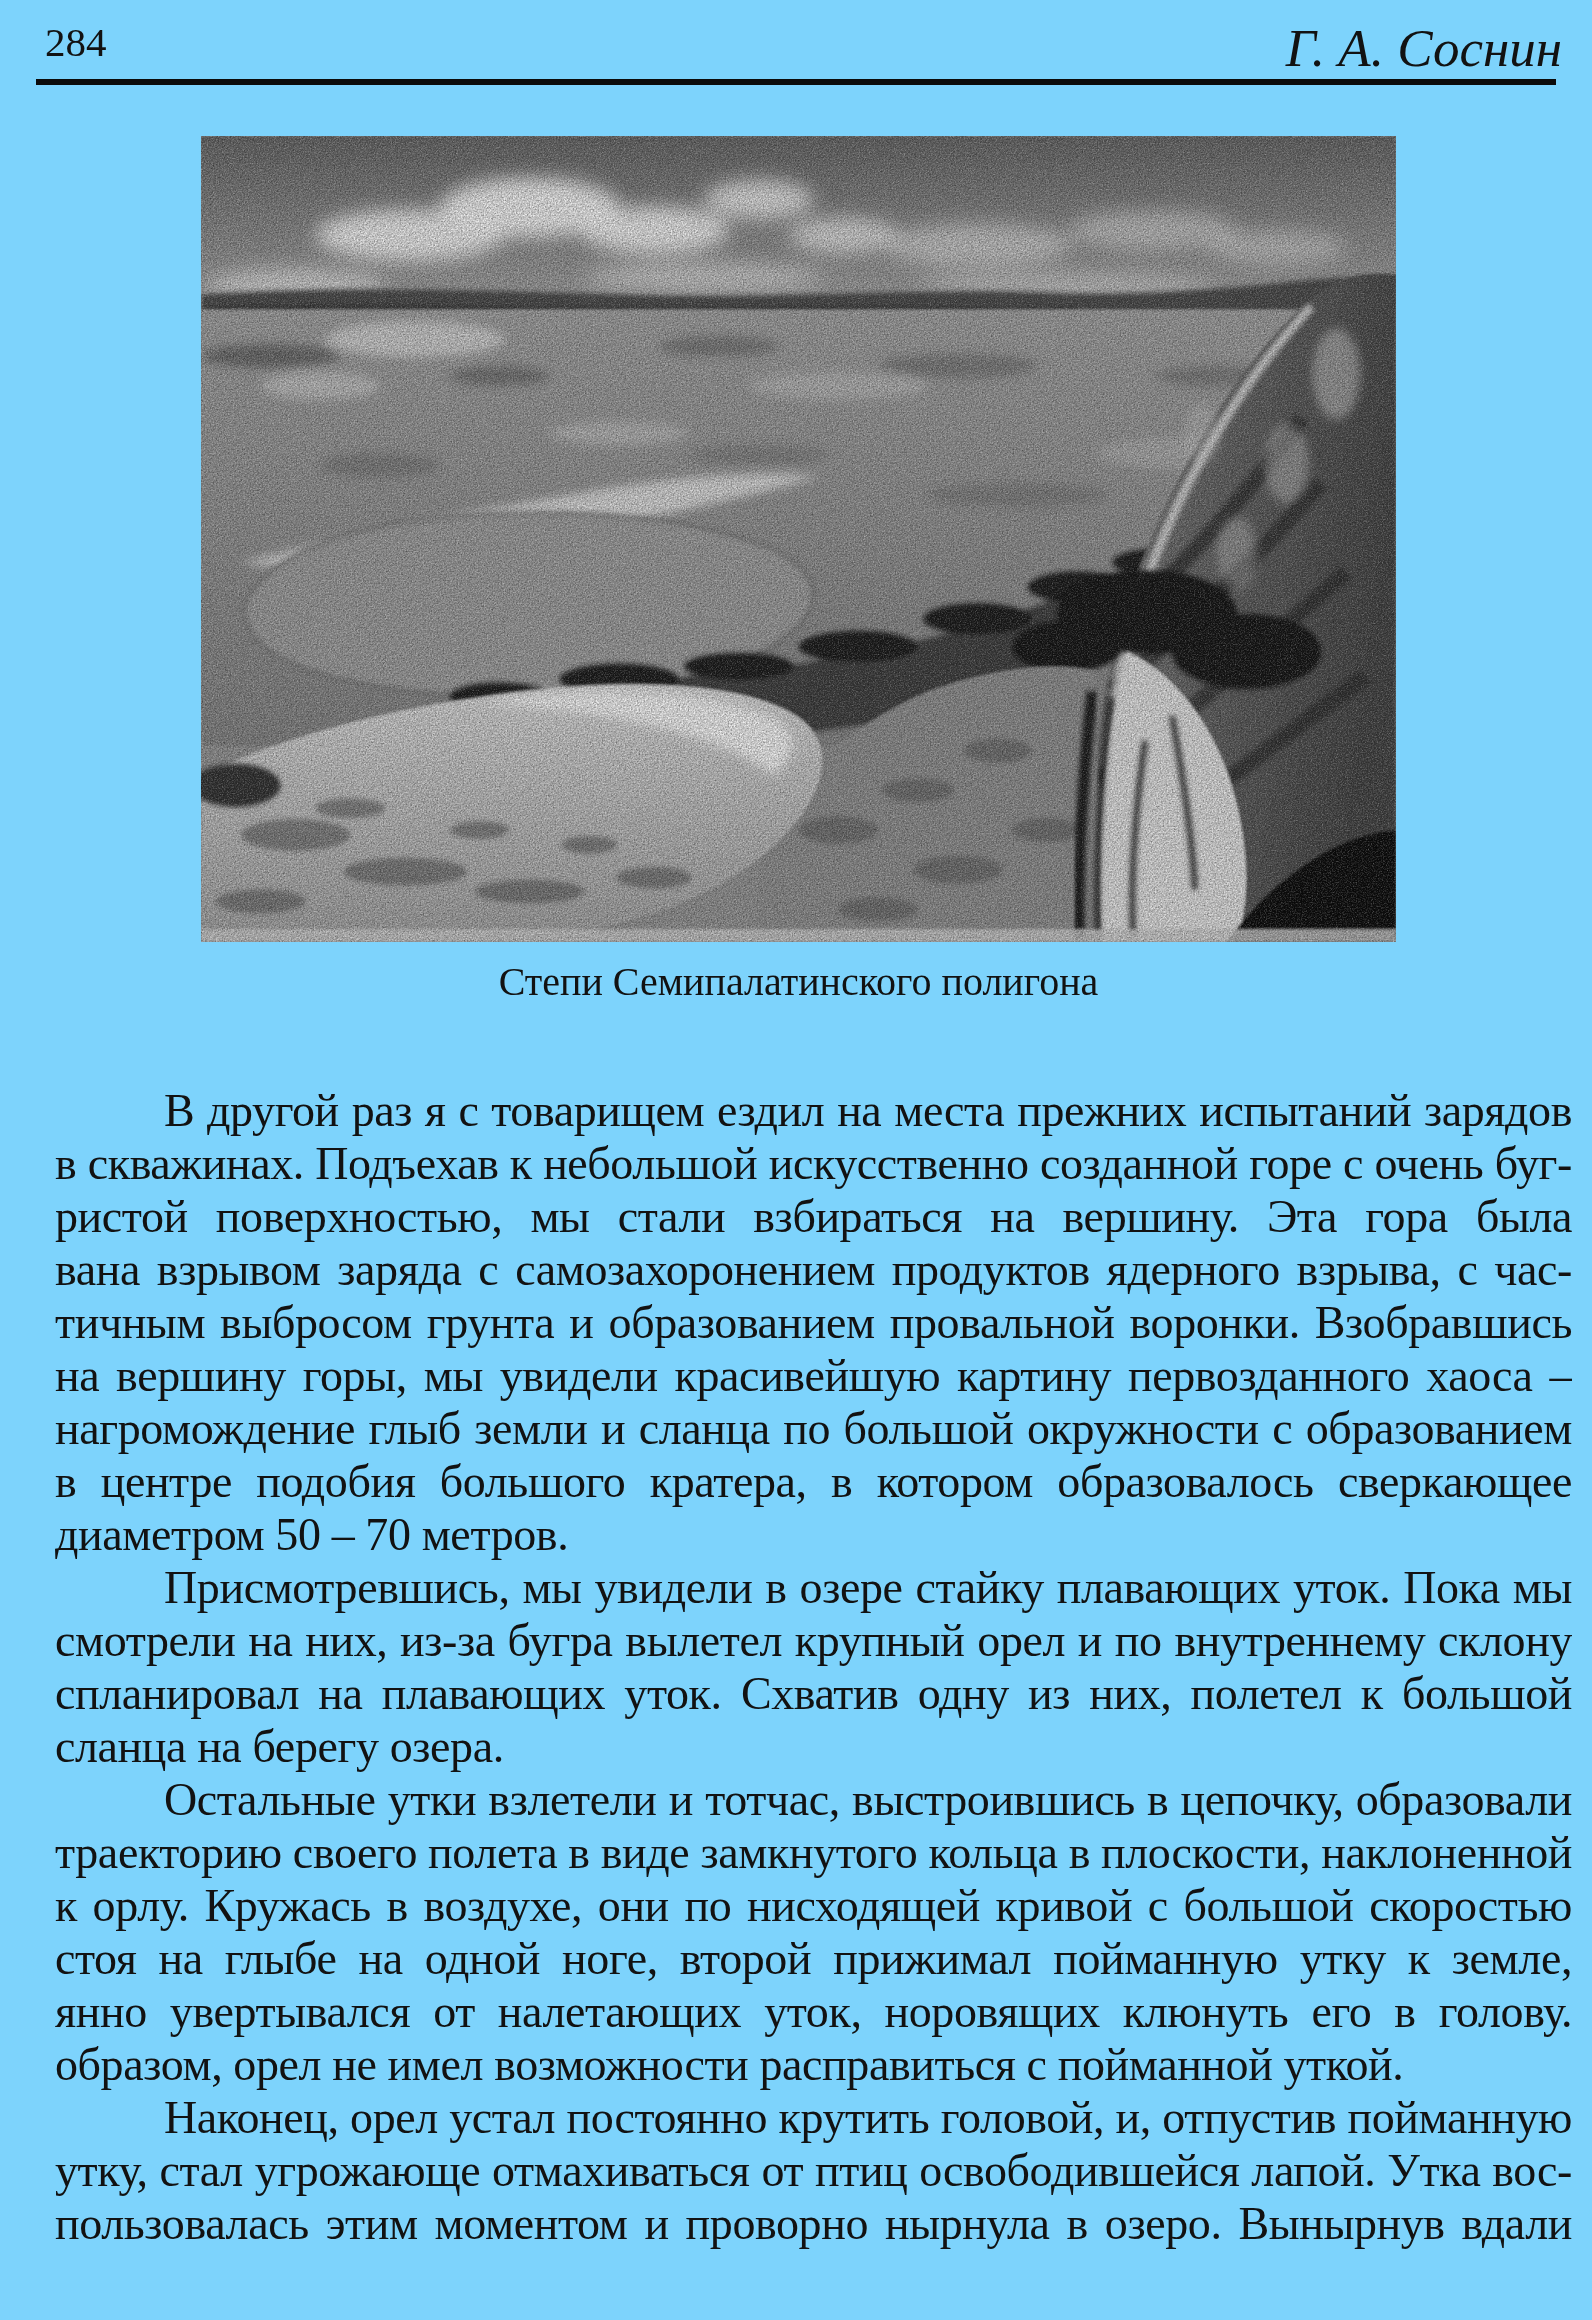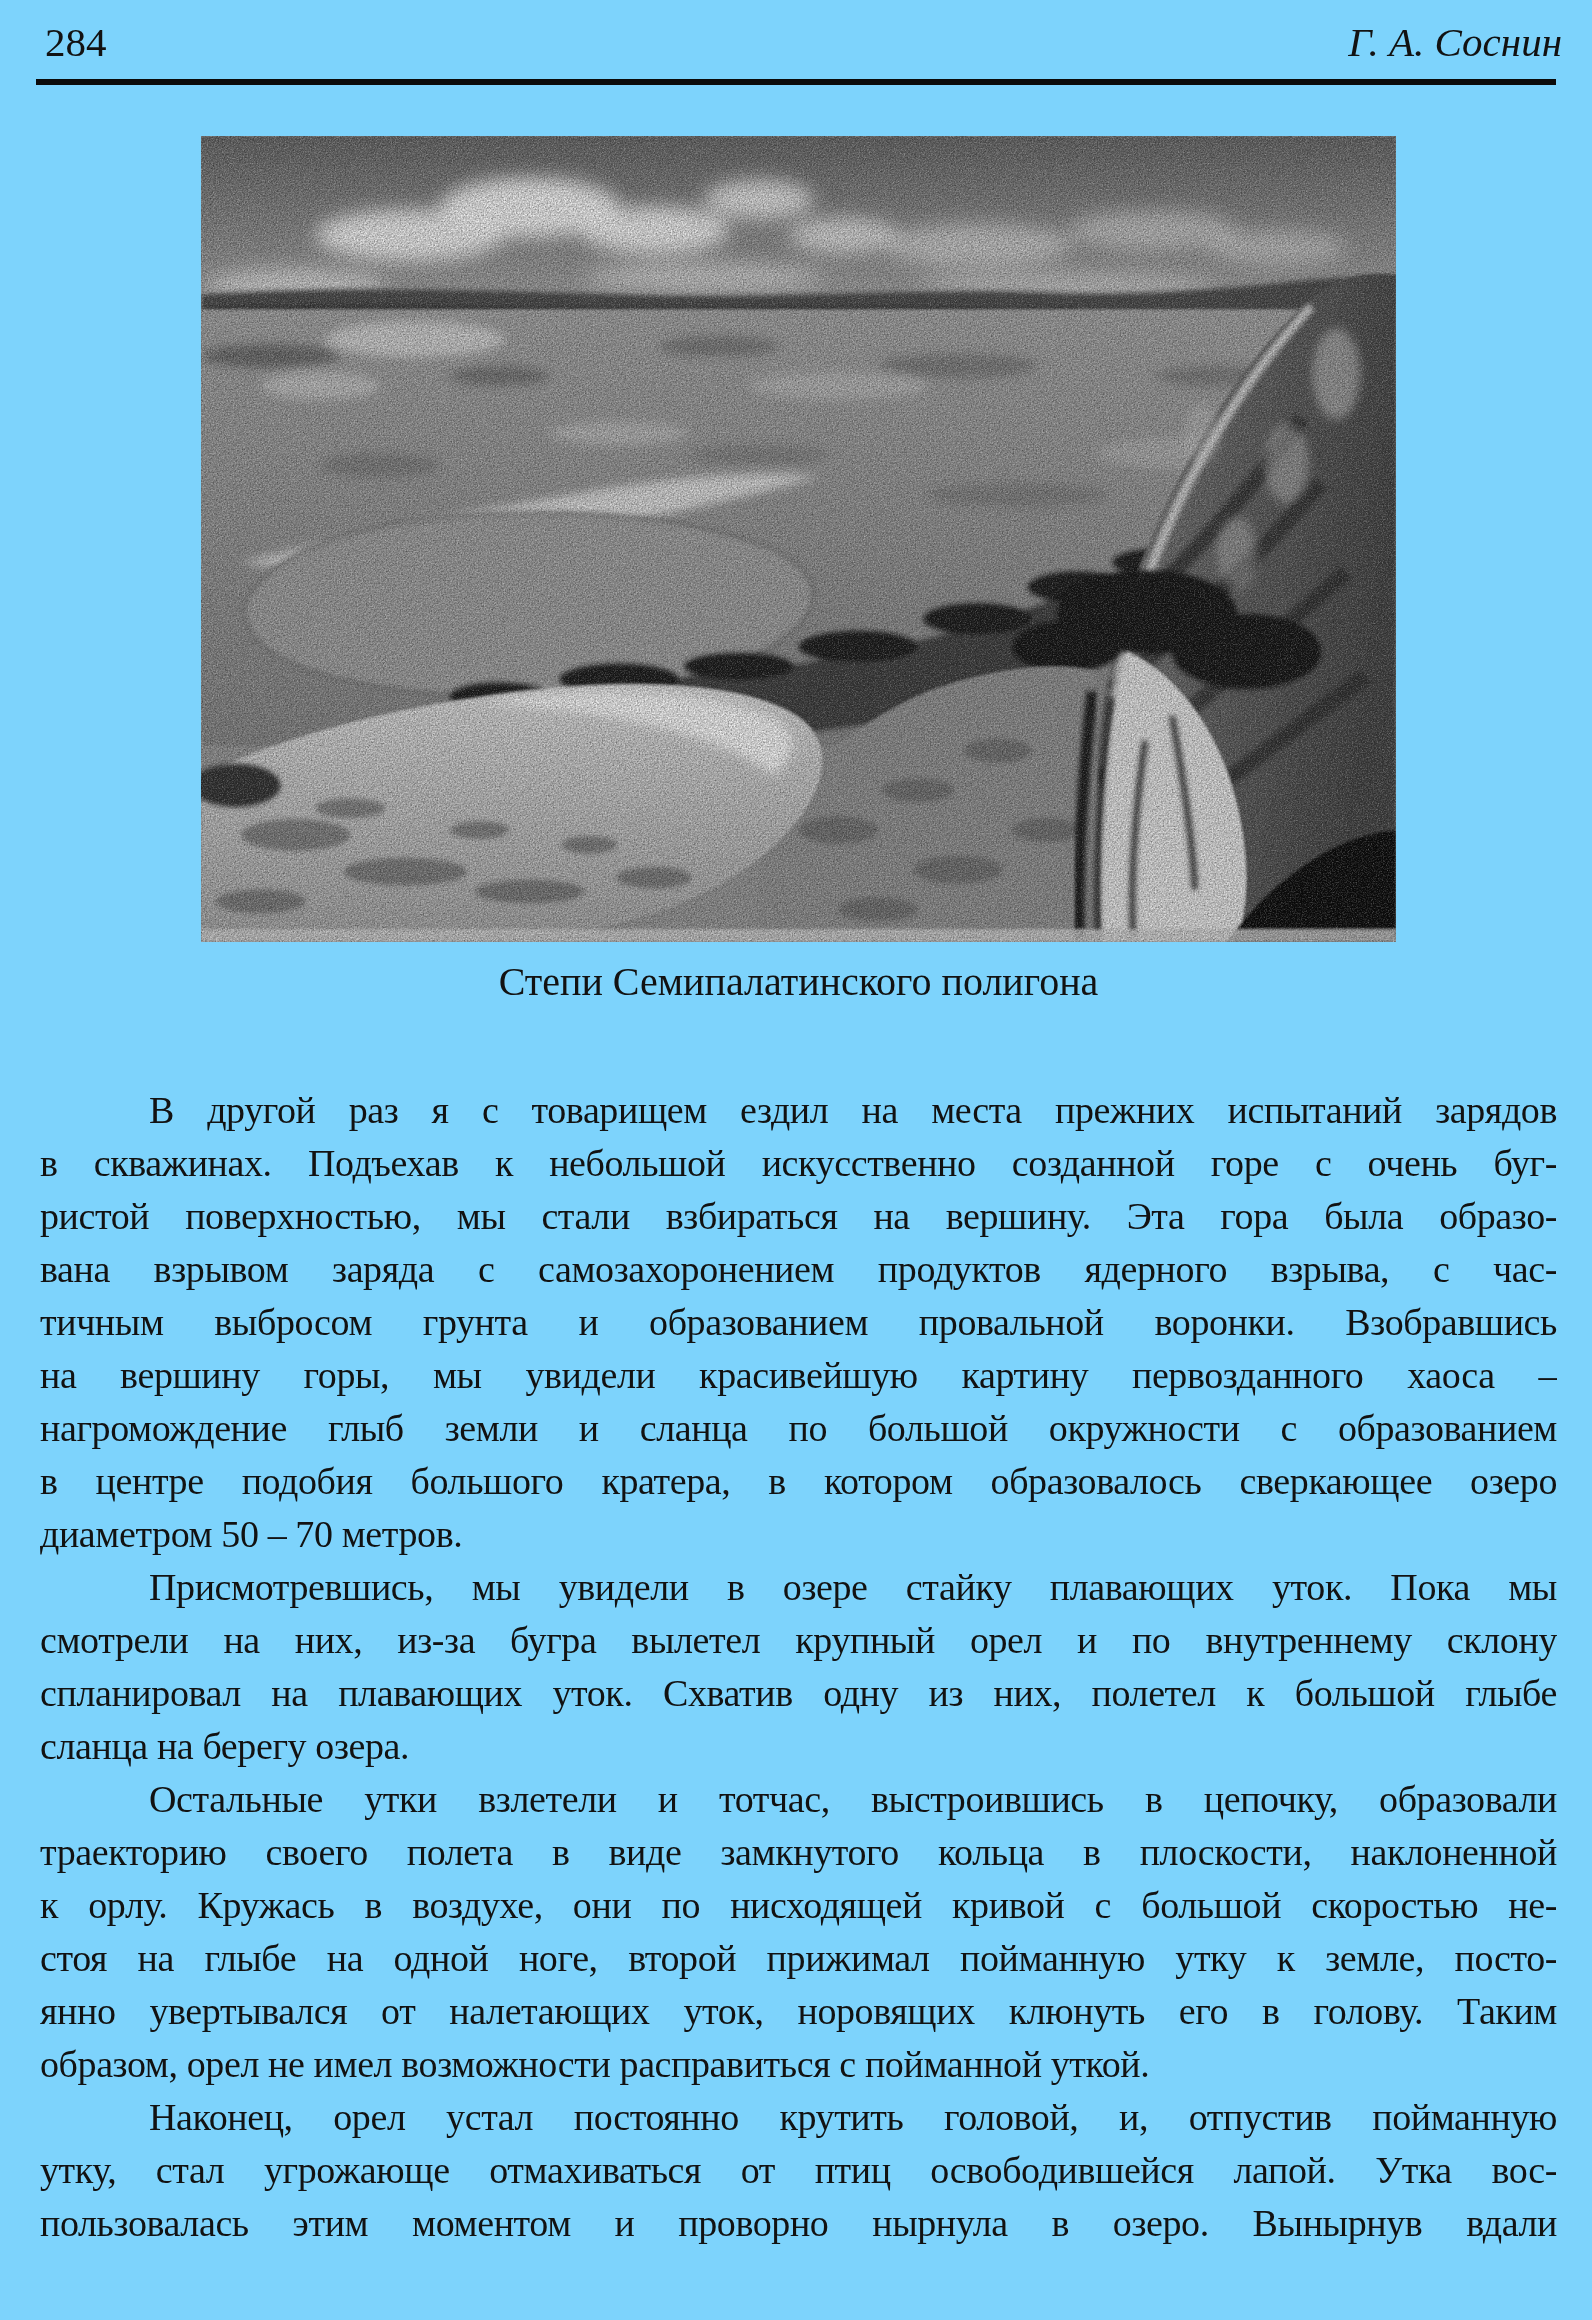--- a/index.html
+++ b/index.html
@@ -1,25 +1,25 @@
 <!DOCTYPE html>
 <html><head>
 <meta charset="utf-8">
 <style>
   html,body{margin:0;padding:0;background:#ffffff;}
   .page{position:relative;width:1592px;height:2320px;background:#7dd3fc;overflow:hidden;
         font-family:"Liberation Serif", serif;color:#121212;}
   .hdr-num{position:absolute;top:22px;left:45px;font-size:41px;line-height:1;}
-  .hdr-author{position:absolute;top:22px;right:30px;font-size:41px;line-height:1;font-style:italic;}
+  .hdr-author{position:absolute;top:22px;right:30px;font-size:53px;line-height:1;font-style:italic;}
   .rule{position:absolute;top:79px;left:36px;width:1520px;height:6px;background:#0b0b0b;}
   .photo{position:absolute;left:201px;top:136px;width:1195px;height:806px;background:#8f8f8f;}
   .photo svg{display:block;width:100%;height:100%;}
   .caption{position:absolute;left:201px;top:958px;width:1195px;text-align:center;
            font-size:40px;line-height:1.2;}
-  .body{position:absolute;left:40px;top:1084px;width:1517px;font-size:38px;line-height:53px;
+  .body{position:absolute;left:55px;top:1084px;width:1517px;font-size:46px;line-height:53px;
         letter-spacing:-0.4px;}
   .line{height:53px;overflow:hidden;text-align:justify;}
   .line::after{content:"";display:inline-block;width:100%;height:0;}
   .line.first{text-indent:109px;}
   .line.last{text-align:left;}
   .line.last::after{width:0;}
 </style>
 </head>
 <body>
 

